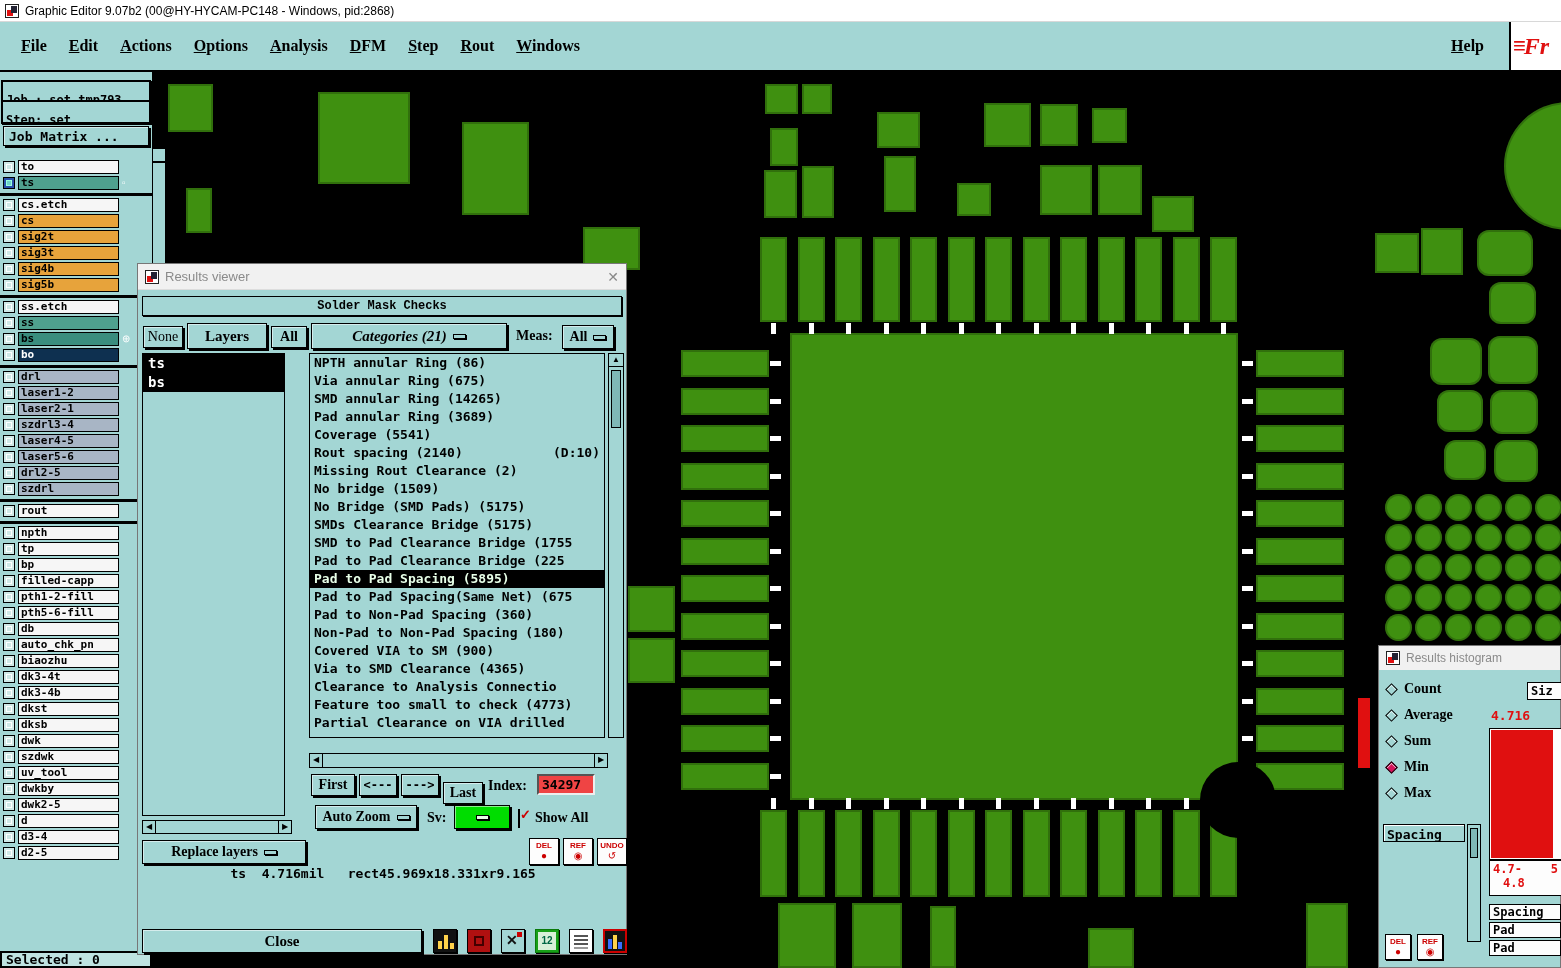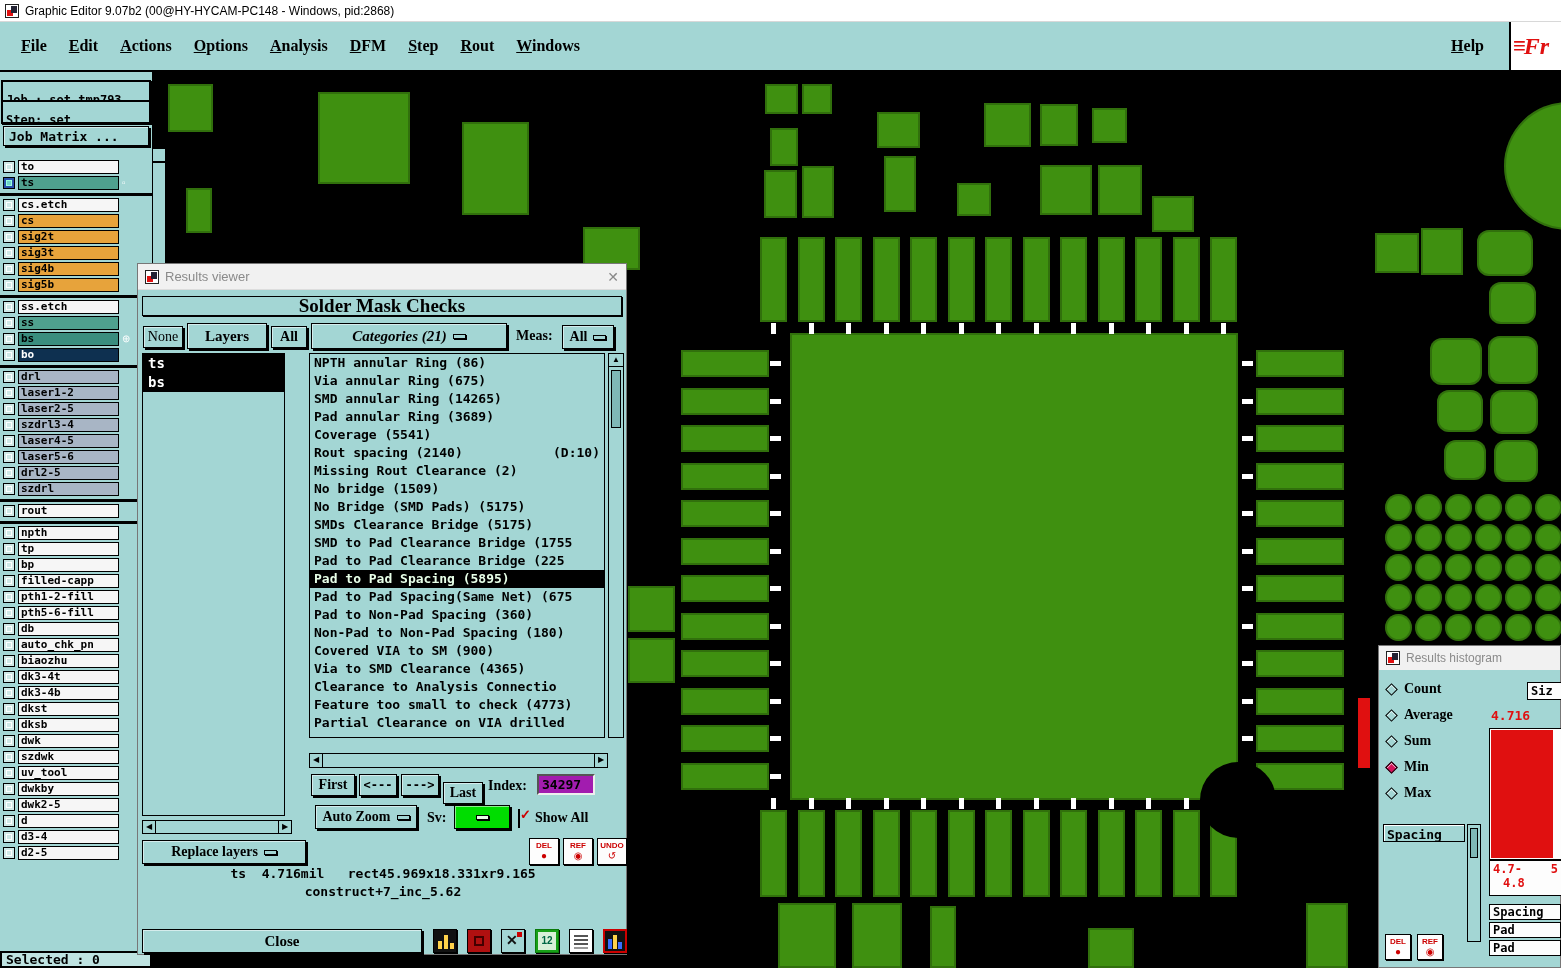--- a/index.html
+++ b/index.html
@@ -89,36 +89,36 @@
   .dash.white { background:#e8ffe8; }
   .lbl-serif { font-family:"Liberation Serif", serif; font-weight:bold; font-size:14px; }
   .mono { font-family:"DejaVu Sans Mono", monospace; font-weight:bold; }
 
   
   .rv { position:absolute; left:137px; top:263px; width:490px; height:692px; background:var(--ui-teal);
     border:1px solid #777; z-index:10; }
   .rv .dlg-title { height:26px; border-bottom:1px solid #ddd; }
   .rv-header { position:absolute; left:4px; top:32px; width:480px; height:20px; background:var(--ui-teal);
     border:1px solid #000; box-shadow:1px 1px 0 #000; text-align:center;
-    font-family:Liberation Serif, serif; font-weight:bold; font-size:19px; line-height:18px; }
+    font-family:Liberation Mono, monospace; font-weight:bold; font-size:12px; line-height:18px; }
   .rvlist { position:absolute; background:var(--ui-teal); border:1px solid #000; overflow:hidden; }
   .rvlayer { height:19px; font-family:"DejaVu Sans Mono", monospace; font-weight:bold; font-size:14px;
     line-height:19px; padding:0 5px; }
   .rvlayer.sel { background:#000; color:#fff; }
   .cat-row { height:18px; display:flex; justify-content:space-between; padding:0 4px;
     font-family:"DejaVu Sans Mono", monospace; font-weight:bold; font-size:13px; line-height:18px;
     white-space:nowrap; overflow:hidden; color:#000; }
   .cat-row.v-selected { background:#000; color:#e8ffe8; }
   .scroll { background:var(--ui-teal); border:1px solid #000; position:absolute; }
   .scroll .thumb { position:absolute; background:#7fb8b6; border:1px solid #000; }
   .arr { font-size:8px; line-height:12px; text-align:center; color:#000; }
   .hs { display:flex; }
   .hs .arr { width:13px; border-right:1px solid #000; }
   .hs .arr:last-child { border-right:0; border-left:1px solid #000; margin-left:auto; }
-  .input { background:#a21caf; border:2px solid #555; border-right-color:#eee; border-bottom-color:#eee;
+  .input { background:#ef4444; border:2px solid #555; border-right-color:#eee; border-bottom-color:#eee;
     font-family:"DejaVu Sans Mono", monospace; font-weight:bold; font-size:13px; padding:4px 3px; }
   .cbox { width:13px; height:13px; background:#fff; border:1px solid #000; position:relative; }
   .cbox.checked::after { content:'✓'; position:absolute; left:1px; top:-3px; color:#cc0000; font-size:13px; font-weight:bold; }
   .mini-btn { width:30px; height:27px; background:#fdfdfd; border:1px solid #000; box-shadow:1px 1px 0 #000;
     display:flex; flex-direction:column; align-items:center; justify-content:center; }
   .mini-btn .mlab { font-size:8px; font-weight:bold; color:#cc0000; line-height:8px; }
   .mini-btn .mglyph { font-size:10px; color:#cc0000; line-height:11px; }
   .erf { position:absolute; left:0; top:640px; width:490px; height:21px; background:var(--msg-yellow);
     border-top:2px solid #000; border-bottom:2px solid #000; font-size:14px; line-height:17px;
     padding:0 8px; white-space:pre; }
@@ -444,21 +444,21 @@
       </div>
 
       <div class="lrow" data-interactable="true">
         <span class="chk" data-interactable="true"></span>
         <span class="chip v-gray" data-interactable="true">laser1-2</span>
         <span class="lmark" data-interactable="false"></span>
       </div>
 
       <div class="lrow" data-interactable="true">
         <span class="chk" data-interactable="true"></span>
-        <span class="chip v-gray" data-interactable="true">laser2-5</span>
+        <span class="chip v-gray" data-interactable="true">laser2-1</span>
         <span class="lmark" data-interactable="false"></span>
       </div>
 
       <div class="lrow" data-interactable="true">
         <span class="chk" data-interactable="true"></span>
         <span class="chip v-gray" data-interactable="true">szdrl3-4</span>
         <span class="lmark" data-interactable="false"></span>
       </div>
 
       <div class="lrow" data-interactable="true">
@@ -807,21 +807,20 @@
         <span class="mglyph" data-interactable="false">◉</span>
       </button>
 
       <button class="mini-btn" data-interactable="true">
         <span class="mlab" data-interactable="false">UNDO</span>
         <span class="mglyph" data-interactable="false">↺</span>
       </button>
     </div>
 
   <div class="statusline mono" style="top:602px;" data-interactable="false">ts  4.716mil   rect45.969x18.331xr9.165</div>
-  <div class="statusline mono" style="top:620px;" data-interactable="false">construct+7_inc_5.62</div>
 
 
   <button class="btn3 abs" style="left:4px;top:665px;width:280px;height:24px;font-size:15px;" data-interactable="true">Close</button>
   <span class="icbtn ic-hist" style="left:295px;" data-interactable="true">
       <i style="left:4px;height:8px;"></i>
       <i style="left:10px;height:14px;"></i>
       <i style="left:16px;height:6px;"></i>
     </span>
   <span class="icbtn ic-red" style="left:329px;" data-interactable="true"></span>
   <span class="icbtn ic-x" style="left:363px;" data-interactable="true"></span>

